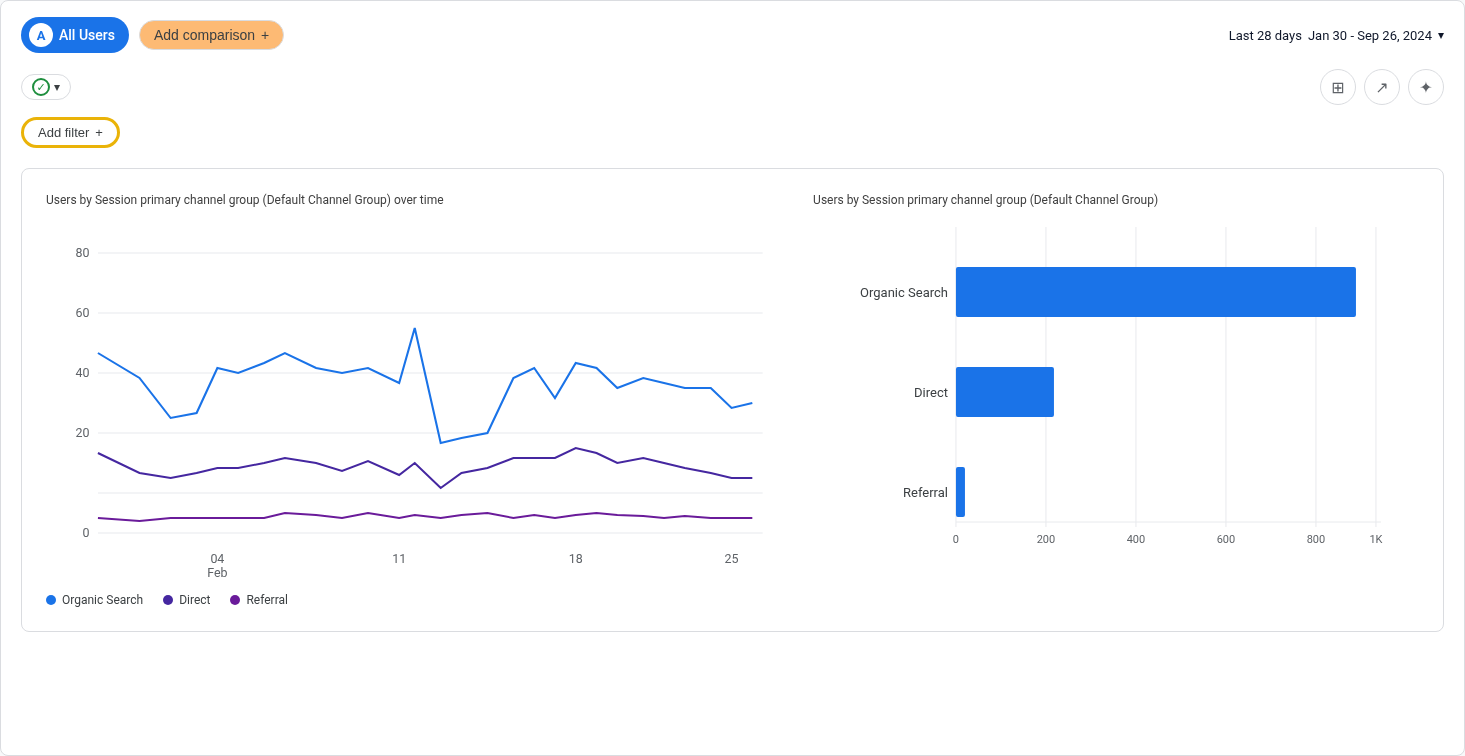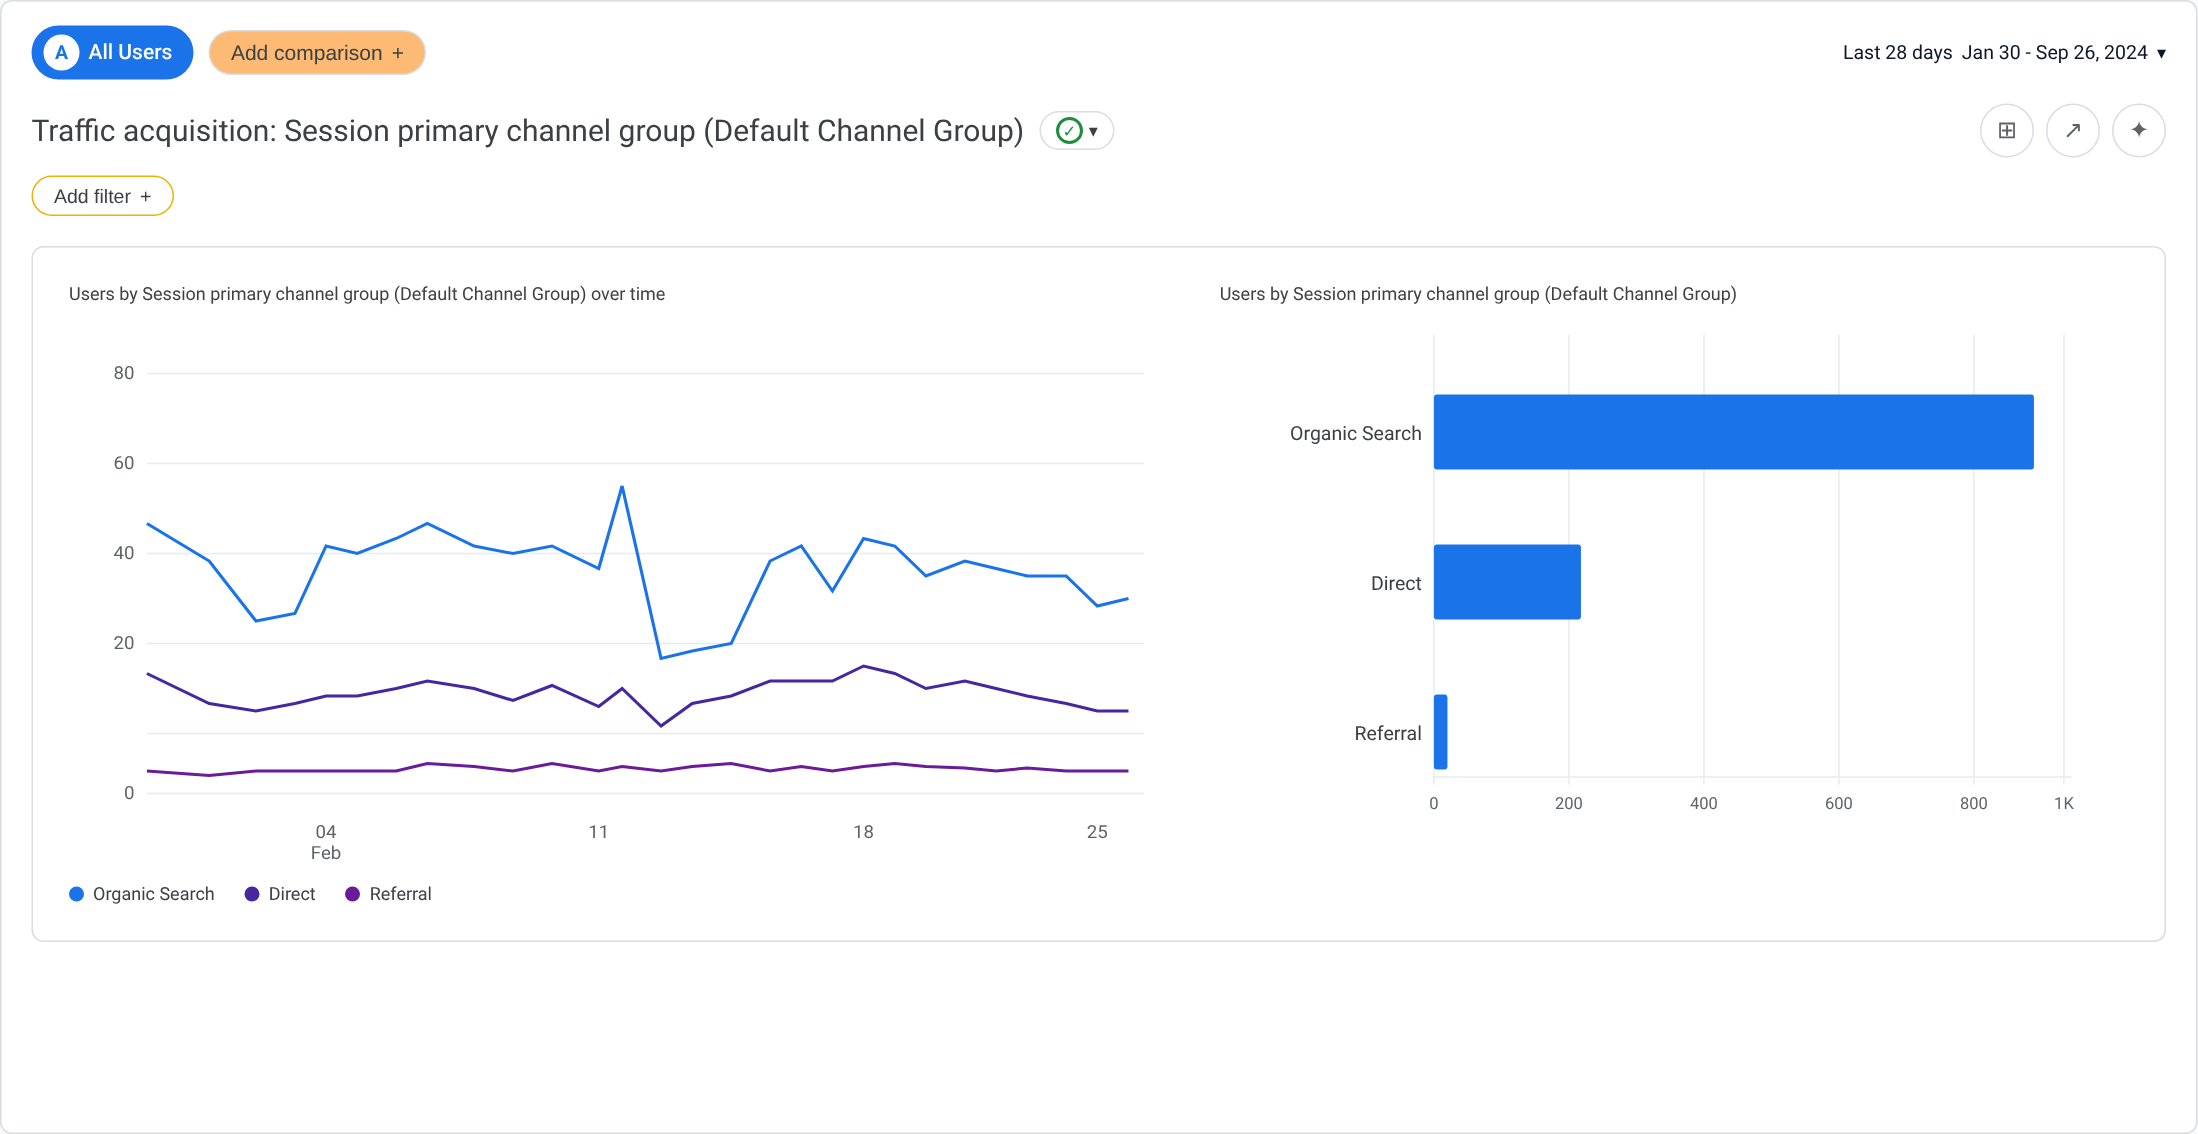--- a/index.html
+++ b/index.html
@@ -126,21 +126,21 @@
       color: #5f6368;
     }
     
     .filter-row {
       margin-bottom: 20px;
     }
     .add-filter-btn {
       display: flex;
       align-items: center;
       gap: 6px;
-      border: 1px solid #eab308;
+      border: 3px solid #eab308;
       border-radius: 20px;
       padding: 5px 14px;
       font-size: 13px;
       color: #3c4043;
       cursor: pointer;
       background: #fff;
       margin-top: 12px;
     }
     
     .charts-container {
@@ -217,21 +217,20 @@
       </button>
     </div>
     <div class="date-range">
       <span>Last 28 days</span>
       <span>Jan 30 - Sep 26, 2024</span>
       <span class="chevron-icon">▾</span>
     </div>
   </div>
 
   <div class="title-row">
-    <h1 class="page-title">Traffic acquisition: Session primary channel group (Default Channel Group)</h1>
     <div class="verified-badge">
       <div class="check-circle">✓</div>
       <span class="chevron-icon">▾</span>
     </div>
     <div class="title-icons">
       <button class="icon-btn">
         <span>⊞</span>
       </button>
       <button class="icon-btn">
         <span>↗</span>

